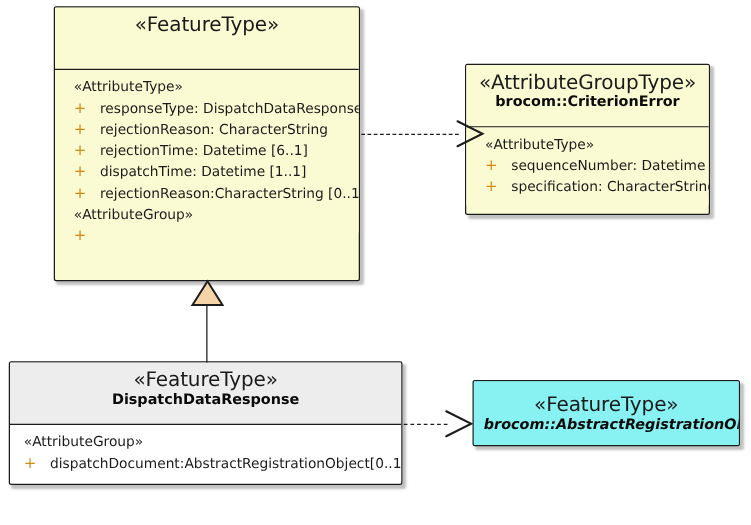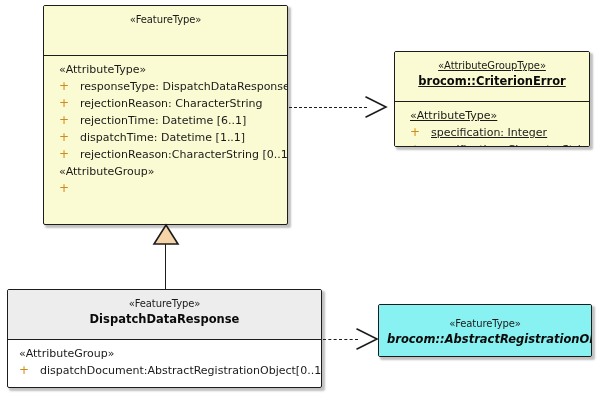--- a/index.html
+++ b/index.html
@@ -39,21 +39,21 @@
 
   .hdr {
     box-sizing: border-box;
     padding: 6px 8px 5px 8px;
     text-align: center;
   }
   .hdr.with-rule { border-bottom: 1.6px solid #1c1c1c; }
 
   .stereo {
     display: block;
-    font-size: 10px;
+    font-size: 16px;
     line-height: 15px;
     letter-spacing: -0.1px;
     color: #1a1a1a;
     white-space: nowrap;
   }
   .cls-name {
     display: block;
     font-size: 11.5px;
     line-height: 16px;
     font-weight: bold;
@@ -139,30 +139,30 @@
         <span class="vis">+</span>
         <span>rejectionReason:CharacterString [0..1]</span>
       </span>
       <span class="grp-label">«AttributeGroup»</span>
       <span class="attr">
         <span class="vis">+</span>
       </span>
     </div>
   </div>
 
-  <div class="uml-box yellow" style="left:394px; top:51px; width:196px; height:96px;text-decoration:underline;">
+  <div class="uml-box yellow" style="left:372px; top:51px; width:196px; height:121px;">
     <div class="hdr with-rule" style="height:50px;">
       <span class="stereo">«AttributeGroupType»</span>
       <span class="cls-name">brocom::CriterionError</span>
     </div>
     <div class="body">
       <span class="grp-label">«AttributeType»</span>
       <span class="attr">
         <span class="vis">+</span>
-        <span>specification: Integer</span>
+        <span>sequenceNumber: Datetime</span>
       </span>
       <span class="attr">
         <span class="vis">+</span>
         <span>specification: CharacterString</span>
       </span>
     </div>
   </div>
 
   <div class="uml-box grey" style="left:7px; top:289px; width:315px; height:99px;">
     <div class="hdr with-rule" style="height:50px;">

